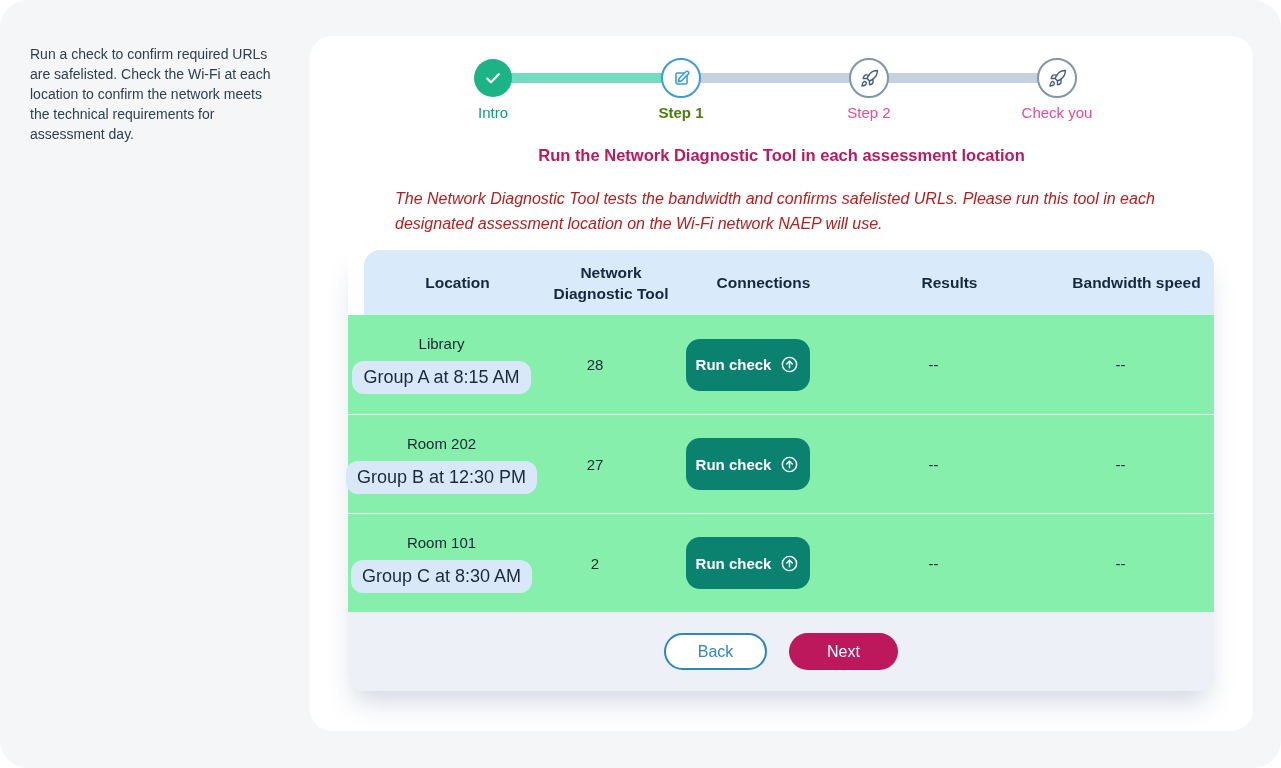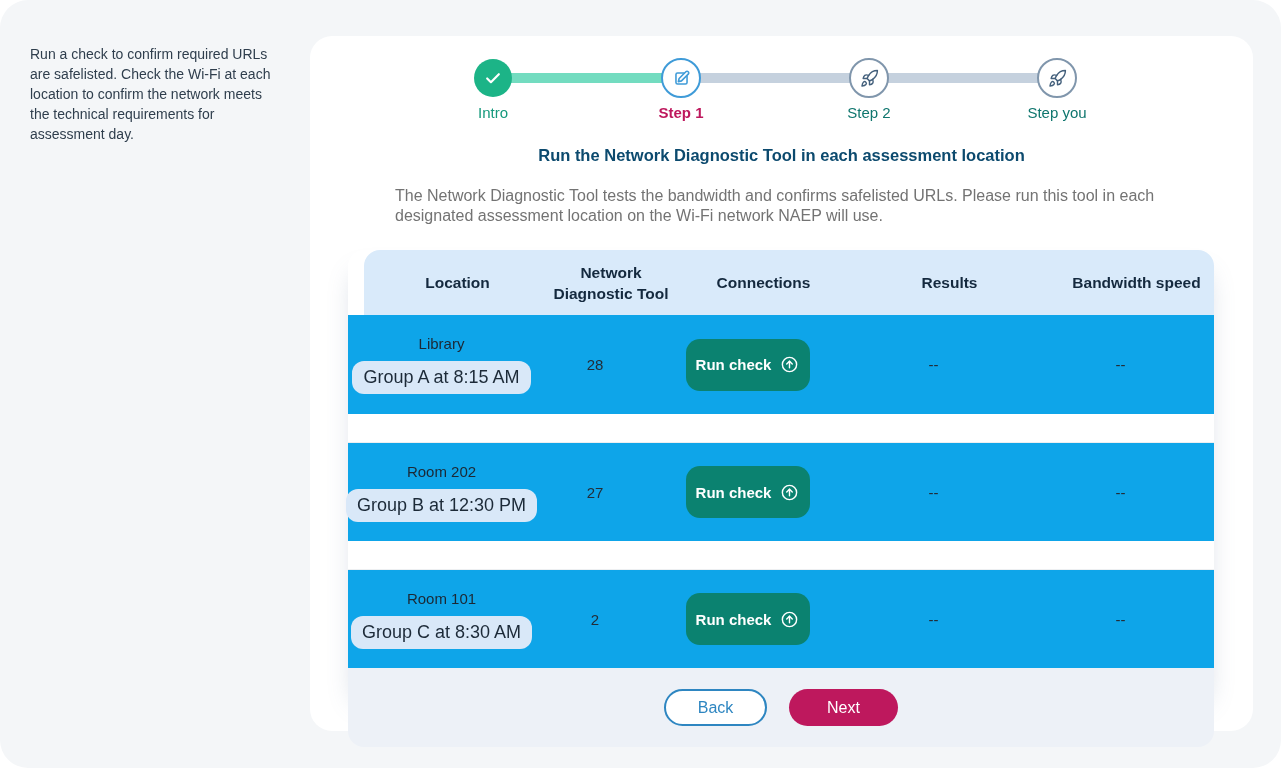--- a/index.html
+++ b/index.html
@@ -40,53 +40,53 @@
     display: flex; align-items: center; justify-content: center; background: #fff;
   }
   .circle-complete { width: 38px; height: 38px; background: #1cb487; top: 23px; }
   .circle-current  { width: 40px; height: 40px; border: 2px solid #3f9bd8; top: 22px; }
   .circle-upcoming { width: 40px; height: 40px; border: 2px solid #8096ac; top: 22px; }
   .step-label {
     position: absolute; top: 68px; width: 120px; text-align: center;
     font-size: 15px; z-index: 2;
   }
   .label-complete { color: #15997c; }
-  .label-current  { color: #be185d; font-weight: 700; }
-  .label-upcoming { color: #0f766e; }
+  .label-current  { color: #4d7c0f; font-weight: 700; }
+  .label-upcoming { color: #ec4899; }
 
   
   .main-heading {
     position: absolute; top: 110px; left: 0; width: 943px; text-align: center;
-    font-size: 16.5px; font-weight: 700; color: #0c4a6e;
+    font-size: 16.5px; font-weight: 700; color: #be185d;
   }
   .main-desc {
     position: absolute; top: 150px; left: 85px; width: 768px;
-    font-size: 16px; line-height: 20px; color: #737373;
+    font-size: 16px; line-height: 25px; color: #b91c1c; font-style: italic;
   }
 
   
   .panel {
     position: absolute; left: 38px; top: 214px; width: 866px; height: 440px;
     border-radius: 16px;
     box-shadow: 0 18px 26px -6px rgba(110, 130, 160, 0.30);
     background: #ffffff;
   }
   .grid-cols {
     display: grid; grid-template-columns: 187px 120px 185px 187px 187px;
   }
   .table-header {
     height: 65px; background: #d9eafa; border-radius: 16px 16px 0 0; margin-left: 16px;
   }
   .th {
     display: flex; align-items: center; justify-content: center; text-align: center;
     font-size: 15.5px; font-weight: 700; color: #14293e; line-height: 21px;
   }
   .th-wrap { max-width: 130px; }
-  .table-row { height: 99px; background: #0ea5e9; }
-  .table-row + .table-row { border-top: 1px solid #edeff1; margin-top: 28px; }
+  .table-row { height: 99px; background: #86efac; }
+  .table-row + .table-row { border-top: 1px solid #edeff1; }
   .td {
     display: flex; flex-direction: column; align-items: center; justify-content: center;
     font-size: 15px; color: #232d38;
   }
   .loc-name { font-size: 15px; color: #1c2834; margin-bottom: 9px; }
   .group-badge {
     background: #d9e8f8; border-radius: 12px; padding: 6px 11px;
     font-size: 18px; color: #1c2a38; white-space: nowrap;
   }
   .run-check-btn {
@@ -164,21 +164,21 @@
       <div class="step-circle circle-upcoming" style="left:727px;">
         <span class="icon">
           <svg width="19" height="19" viewBox="0 0 24 24" fill="none" stroke="#44607c" stroke-width="1.8" stroke-linecap="round" stroke-linejoin="round">
               <path d="M4.5 16.5c-1.5 1.26-2 5-2 5s3.74-.5 5-2c.71-.84.7-2.13-.09-2.91a2.18 2.18 0 0 0-2.91-.09z"></path>
               <path d="M12 15l-3-3a22 22 0 0 1 2-3.95A12.88 12.88 0 0 1 22 2c0 2.72-.78 7.5-6 11a22.35 22.35 0 0 1-4 2z"></path>
               <path d="M9 12H4s.55-3.03 2-4c1.62-1.08 5 0 5 0"></path>
               <path d="M12 15v5s3.03-.55 4-2c1.08-1.62 0-5 0-5"></path>
             </svg>
         </span>
       </div>
-      <div class="step-label label-upcoming" style="left:687px;">Step you</div>
+      <div class="step-label label-upcoming" style="left:687px;">Check you</div>
     </div>
 
     <div class="main-heading">Run the Network Diagnostic Tool in each assessment location</div>
     <div class="main-desc">The Network Diagnostic Tool tests the bandwidth and confirms safelisted URLs. Please run this tool in each designated assessment location on the Wi-Fi network NAEP will use.</div>
 
     <div class="panel">
       <div class="table-header grid-cols">
         <div class="th">Location</div>
         <div class="th">
             <span class="th-wrap">Network Diagnostic Tool</span>

